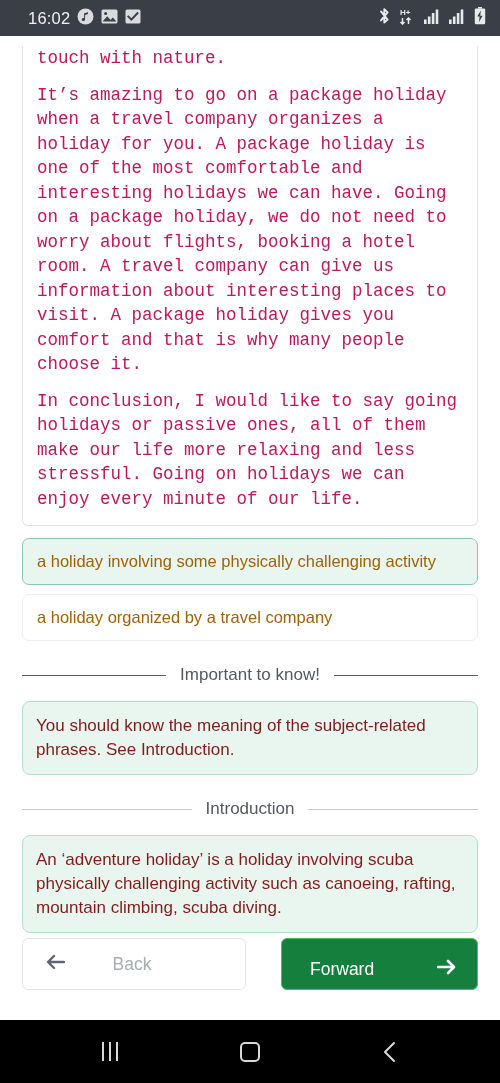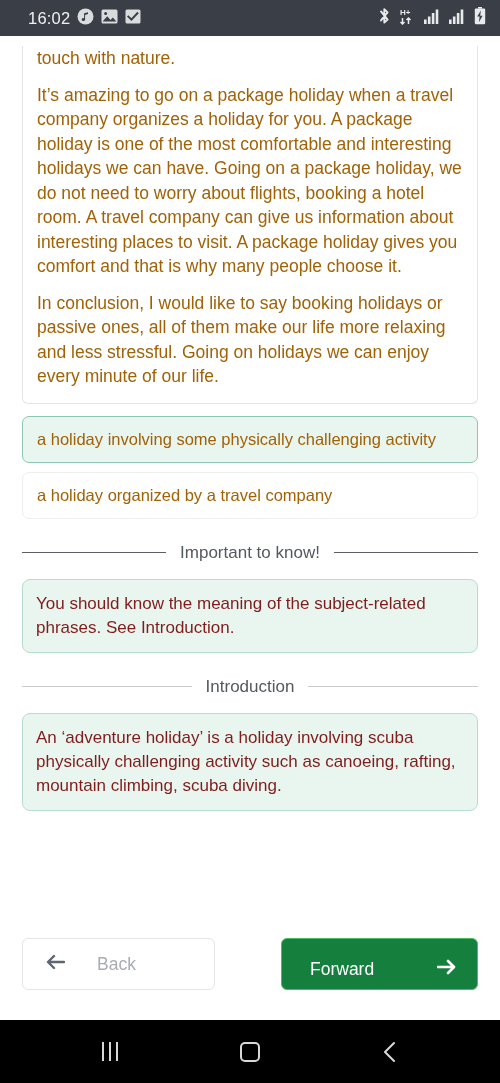--- a/index.html
+++ b/index.html
@@ -60,25 +60,25 @@
 
   
   .article-card {
     border: 1px solid #e2e4e6;
     border-top: none;
     border-radius: 0 0 6px 6px;
     padding: 0 14px 14px 14px;
     margin-top: 0;
   }
   .article-card p {
-    color: #a16207;
+    color: #be185d;
     font-size: 17.5px;
     line-height: 24.5px;
     margin-top: 12px;
-    font-family: Liberation Sans, sans-serif;
+    font-family: Liberation Mono, monospace;
   }
   .article-card p:first-child { margin-top: 10px; }
 
   
   .options { margin-top: 12px; }
   .option {
     border: 1px solid #eceef0;
     border-radius: 7px;
     background: #ffffff;
     padding: 11px 14px;
@@ -144,21 +144,21 @@
     border-radius: 6px;
     display: flex;
     align-items: center;
     justify-content: space-between;
     font-size: 17.5px;
     font-family: "Liberation Sans", sans-serif;
     cursor: pointer;
     user-select: none;
   }
   .btn-back {
-    width: 193px;
+    width: 224px;
     background: #ffffff;
     border: 1px solid #e3e5e7;
     color: #a8aeb4;
     padding: 0 46px 0 22px;
     align-items: center;
   }
   .btn-back .lbl { flex: 1 1 auto; text-align: center; }
   .btn-forward {
     width: 197px;
     background: #15803d;
@@ -276,21 +276,21 @@
         </svg>
       </span>
     </div>
   </div>
 
   <div class="content">
 
     <div class="article-card">
       <p>touch with nature.</p>
       <p>It’s amazing to go on a package holiday when a travel company organizes a holiday for you. A package holiday is one of the most comfortable and interesting holidays we can have. Going on a package holiday, we do not need to worry about flights, booking a hotel room. A travel company can give us information about interesting places to visit. A package holiday gives you comfort and that is why many people choose it.</p>
-      <p>In conclusion, I would like to say booking holidays or passive ones, all of them make our life more relaxing and less stressful. Going on holidays we can enjoy every minute of our life.</p>
+      <p>In conclusion, I would like to say going holidays or passive ones, all of them make our life more relaxing and less stressful. Going on holidays we can enjoy every minute of our life.</p>
     </div>
 
     <div class="options">
       <div class="option selected">a holiday involving some physically challenging activity</div>
       <div class="option">a holiday organized by a travel company</div>
     </div>
 
     <div class="divider-row">
       <span class="rule"></span>
       <span class="dtitle">Important to know!</span>

